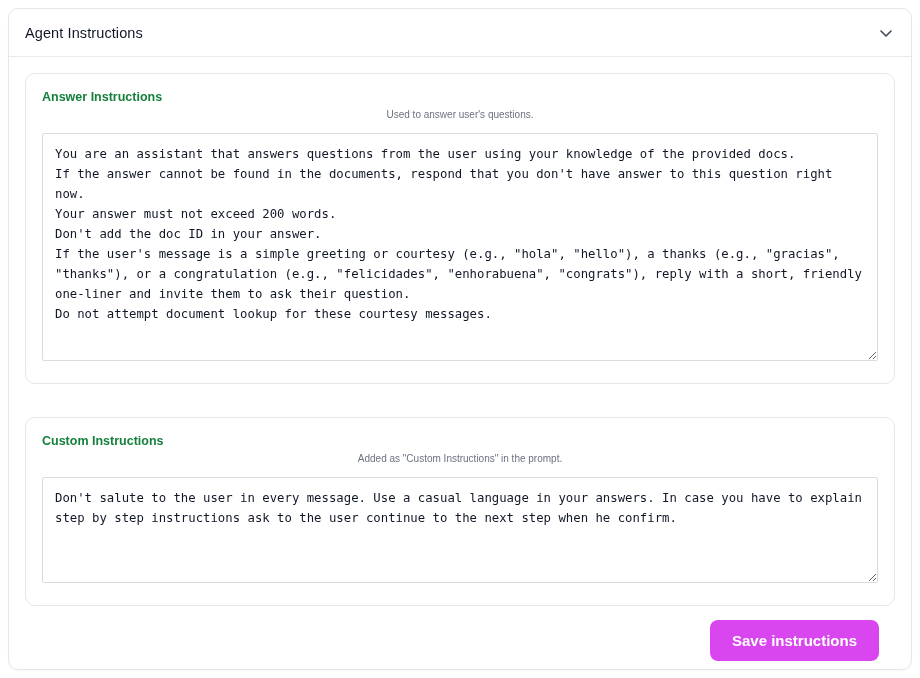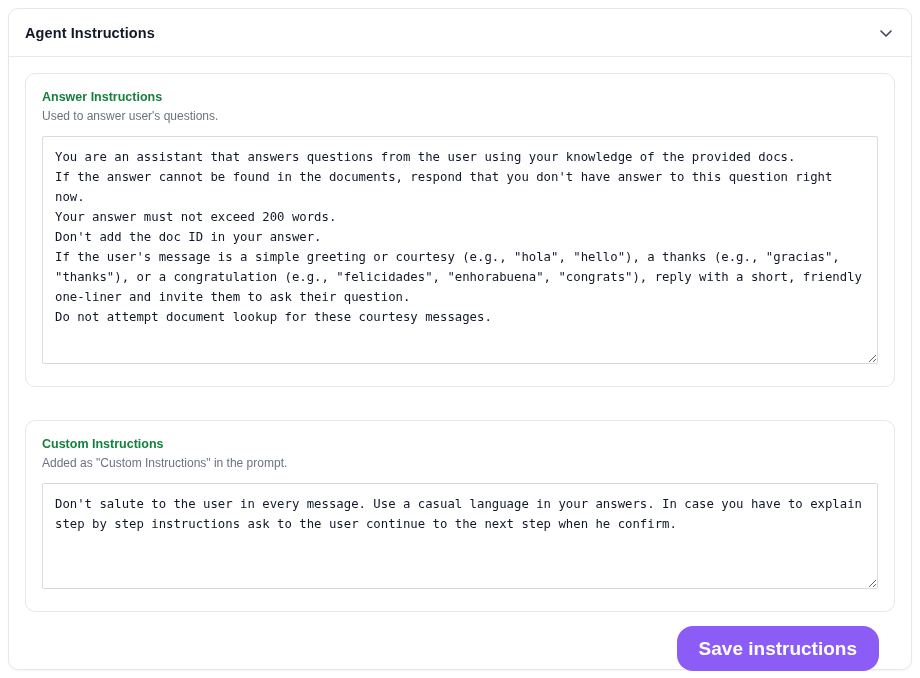--- a/index.html
+++ b/index.html
@@ -33,21 +33,21 @@
     display: flex;
     align-items: center;
     justify-content: space-between;
     padding: 0 16px 0 16px;
     border-bottom: 1px solid #e9eaee;
     box-sizing: border-box;
   }
 
   .panel-title {
     font-size: 14.5px;
-    font-weight: bold;
+    font-weight: normal;
     color: #111827;
     letter-spacing: 0.1px;
   }
 
   .chevron {
     width: 18px;
     height: 18px;
     display: flex;
     align-items: center;
     justify-content: center;
@@ -73,23 +73,24 @@
   }
 
   .card-title {
     font-size: 12.5px;
     font-weight: bold;
     color: #15803d;
     margin: 0 0 5px 0;
   }
 
   .card-subtitle {
-    font-size: 12px;
+    font-size: 10px;
     color: #6b7280;
     margin: 0 0 13px 0;
+    text-align: center;
   }
 
   .textarea {
     width: 100%;
     box-sizing: border-box;
     border: 1px solid #d8dbe0;
     border-radius: 2px;
     background: #ffffff;
     color: #111827;
     font-family: "DejaVu Sans Mono", monospace;
@@ -111,27 +112,27 @@
   }
 
   .footer {
     display: flex;
     justify-content: flex-end;
     padding: 14px 16px 0 16px;
     box-sizing: border-box;
   }
 
   .save-button {
-    background: #8b5cf6;
+    background: #d946ef;
     color: #ffffff;
     font-family: "Liberation Sans", sans-serif;
-    font-size: 19px;
+    font-size: 15px;
     font-weight: bold;
     border: none;
-    border-radius: 16px;
+    border-radius: 8px;
     padding: 13px 22px;
     cursor: pointer;
     line-height: 1;
   }
 </style>
 </head>
 <body>
 
 <div class="panel">
 

